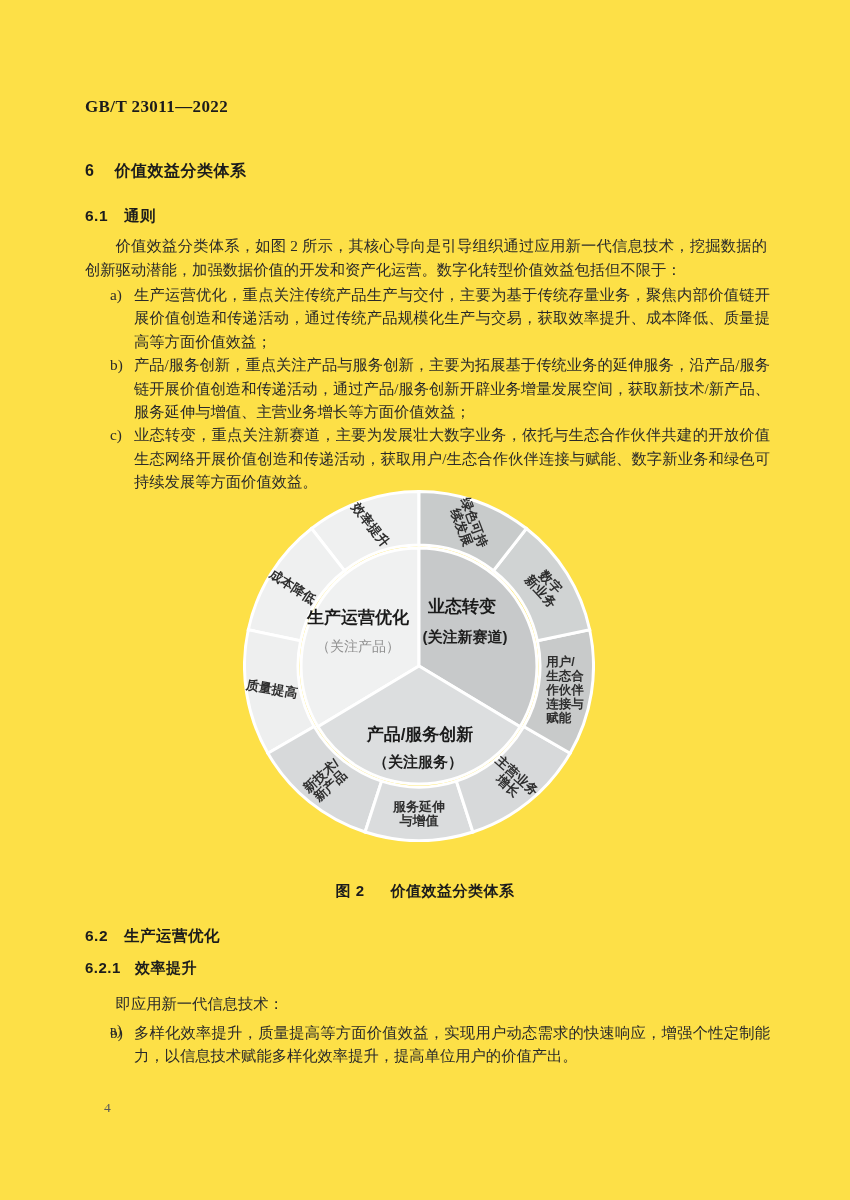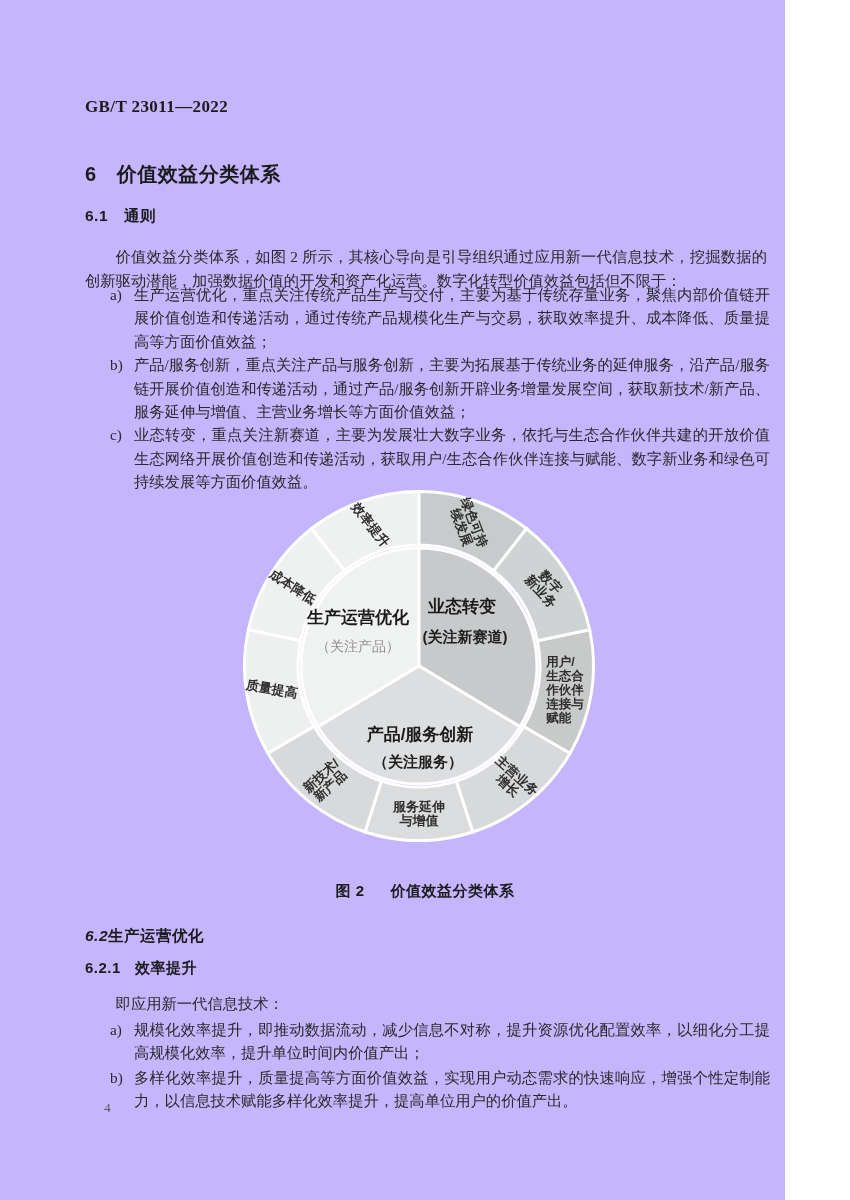--- a/index.html
+++ b/index.html
@@ -1,45 +1,45 @@
 <!DOCTYPE html>
 <html><head>
 <meta charset="utf-8">
 <style>
   html,body{margin:0;padding:0;background:#ffffff;}
   .page{
-    position:relative;width:785px;height:1200px;background:#c4b5fd;overflow:hidden;
+    position:relative;width:850px;height:1200px;background:#fde047;overflow:hidden;
     font-family:"Liberation Serif","DejaVu Serif",serif;color:#2a2a2a;
   }
   .hdr{
     position:absolute;left:85px;top:97px;
     font-family:"Liberation Serif","DejaVu Serif",serif;
     font-weight:bold;font-size:17px;letter-spacing:.4px;color:#1c1c1c;
   }
   .h-sec{
     position:absolute;left:85px;
     font-family:"Liberation Sans","DejaVu Sans",sans-serif;
     font-weight:bold;color:#1c1c1c;letter-spacing:.5px;
   }
   .h-sec .num{display:inline-block;}
-  #h6{top:161px;font-size:20px;}
+  #h6{top:161px;font-size:16px;}
   #h6 .num{margin-right:20px;}
   #h61{top:206px;font-size:15.5px;text-align:right;}
   #h61 .num{margin-right:16px;}
   #h62{top:926px;font-size:15.5px;}
-  #h62 .num{font-style:italic;}
+  #h62 .num{margin-right:16px;}
   #h621{top:959px;font-size:15px;text-align:center;}
   #h621 .num{margin-right:14px;}
   .para{
     position:absolute;left:85px;width:682px;
     font-size:15.3px;line-height:23.5px;text-align:justify;text-justify:inter-ideograph;
     color:#2a2a2a;
   }
   .indent{text-indent:2em;}
-  #intro1{top:245px;font-family:Liberation Serif, serif;}
+  #intro1{top:234px;font-family:Liberation Serif, serif;}
   #intro2{top:993px;line-height:22.5px;}
   .clist{position:absolute;left:110px;width:660px;}
   #list1{top:283px;}
   #list2{top:1019px;}
   .li{
     position:relative;padding-left:24px;
     font-size:15.3px;line-height:23.4px;text-align:justify;text-justify:inter-ideograph;
   }
   #list2 .li{line-height:22.5px;}
   #list2 .li + .li{margin-top:3px;}
@@ -131,21 +131,20 @@
 
   <div class="h-sec" id="h621">
     <span class="num">6.2.1</span><span>效率提升</span>
   </div>
 
   <div class="para indent" id="intro2">即应用新一代信息技术：</div>
 
   <div class="clist" id="list2">
     <div class="li">
       <span class="marker">a)</span>
-      <span>规模化效率提升，即推动数据流动，减少信息不对称，提升资源优化配置效率，以细化分工提高规模化效率，提升单位时间内价值产出；</span>
     </div>
     <div class="li">
       <span class="marker">b)</span>
       <span>多样化效率提升，质量提高等方面价值效益，实现用户动态需求的快速响应，增强个性定制能力，以信息技术赋能多样化效率提升，提高单位用户的价值产出。</span>
     </div>
   </div>
 
   <div class="pageno">4</div>
 
 </div>

